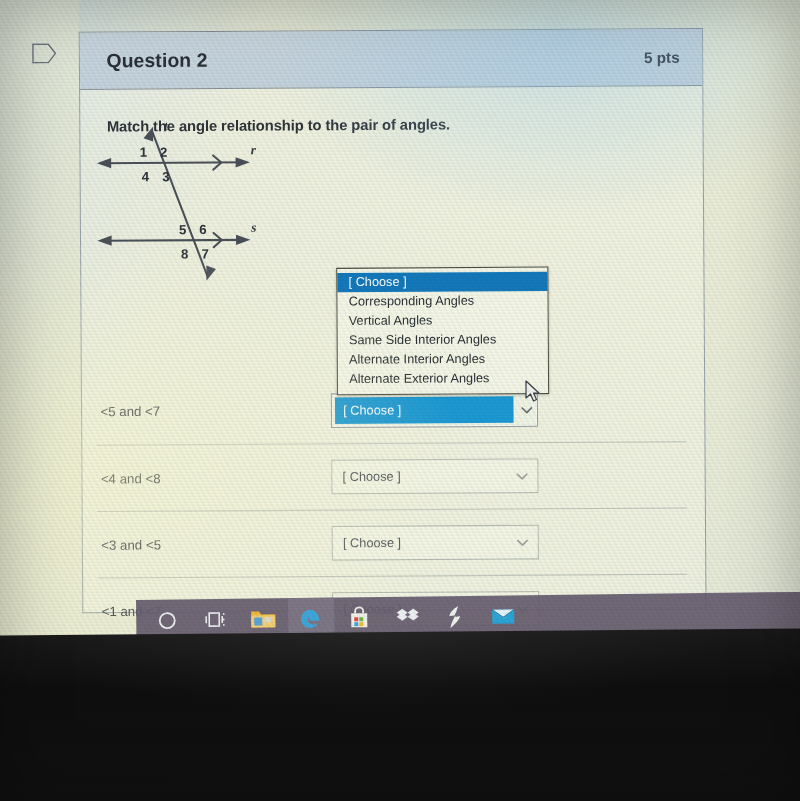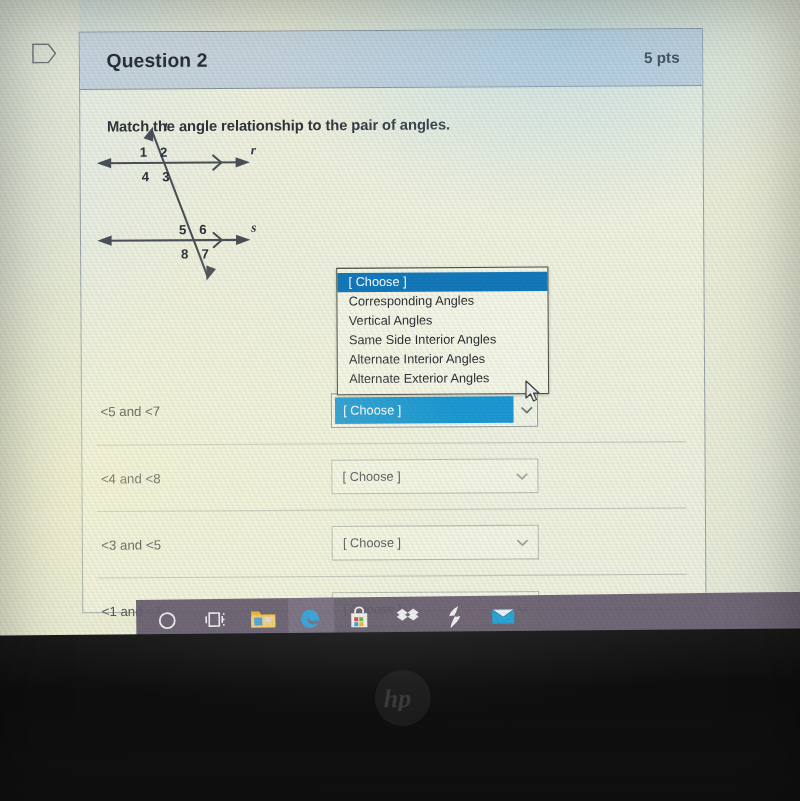--- a/index.html
+++ b/index.html
@@ -547,23 +547,16 @@
         <path d="M1 3 L12 11 L23 3" fill="none" stroke="#1d7fae" stroke-width="1"></path>
       </svg>
     </div>
 
   </div>
 
   <div id="moire"></div>
 
   <div id="bezel">
     <div id="bezel-sheen"></div>
-    <div id="hp-logo">
-      <svg width="40" height="26" viewBox="0 0 40 26">
-        <g fill="#3a3a3a" font-family="Liberation Serif, serif" font-style="italic" font-weight="bold" font-size="26">
-          <text x="1" y="22">hp</text>
-        </g>
-      </svg>
-    </div>
   </div>
 
   <div id="vignette"></div>
 </div>
 
 </body></html>

